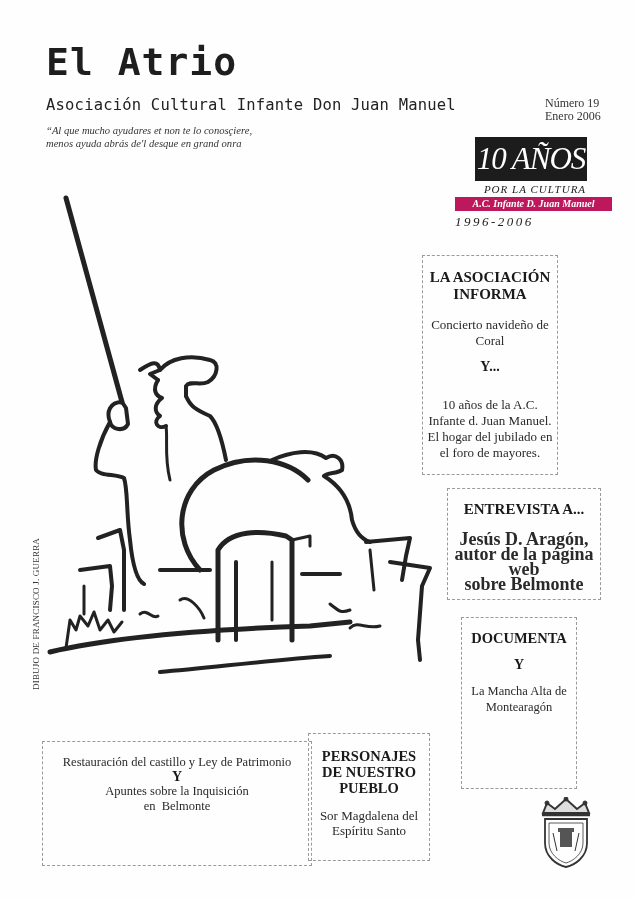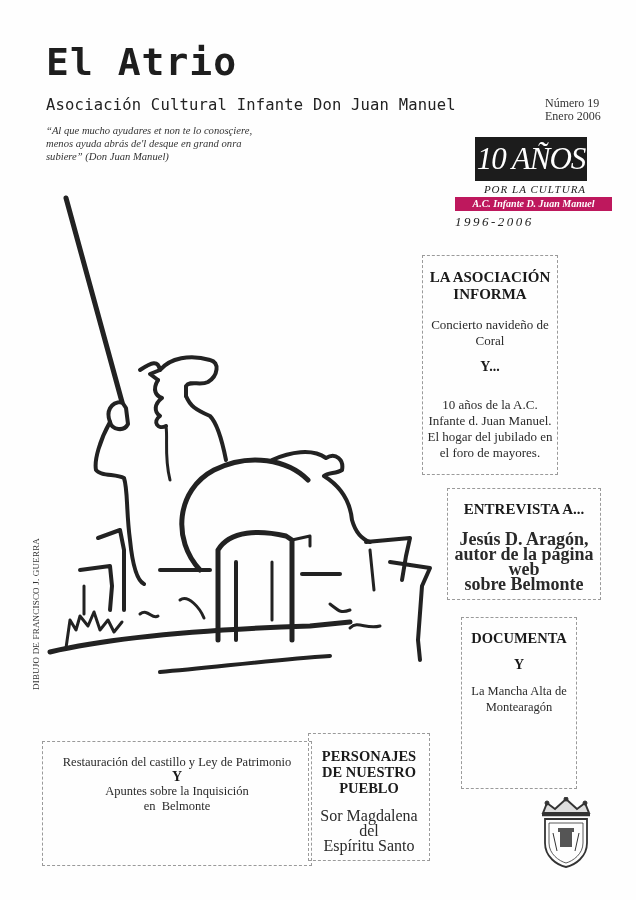--- a/index.html
+++ b/index.html
@@ -52,21 +52,20 @@
   .crest { left: 537px; top: 797px; }
 </style>
 </head>
 <body>
 
 <div class="abs title">El Atrio</div>
 <div class="abs subtitle">Asociación Cultural Infante Don Juan Manuel</div>
 <div class="abs quote">
   <div>“Al que mucho ayudares et non te lo conosçiere,</div>
   <div>menos ayuda abrás de'l desque en grand onra</div>
-  <div>subiere” (Don Juan Manuel)</div>
 </div>
 
 <div class="abs issue">
   <div>Número 19</div>
   <div>Enero 2006</div>
 </div>
 
 <div class="abs anniv">
   <div class="blk">10 AÑOS</div>
   <div class="por">POR LA CULTURA</div>
@@ -166,21 +165,21 @@
     <div style="white-space:pre;">en  Belmonte</div>
   </div>
 </div>
 
 <div class="abs box" style="left:308px; top:733px; width:120px; height:126px;">
   <div class="h" style="font-size:14.5px; line-height:16px; margin-top:14px;">
     <div>PERSONAJES</div>
     <div>DE NUESTRO</div>
     <div>PUEBLO</div>
   </div>
-  <div style="font-size:16px; line-height:15px; margin-top:12px;">
+  <div style="font-size:13px; line-height:15px; margin-top:12px;">
     <div>Sor Magdalena del</div>
     <div>Espíritu Santo</div>
   </div>
 </div>
 
 <div class="abs crest">
   <svg width="58" height="72" viewBox="0 0 58 72" fill="none" stroke="#333">
     <path d="M6 16 L10 6 L18 12 L29 2 L40 12 L48 6 L52 16 Z" stroke-width="2" fill="#ddd"></path>
     <circle cx="10" cy="6" r="2" fill="#333"></circle>
     <circle cx="29" cy="2" r="2" fill="#333"></circle>

